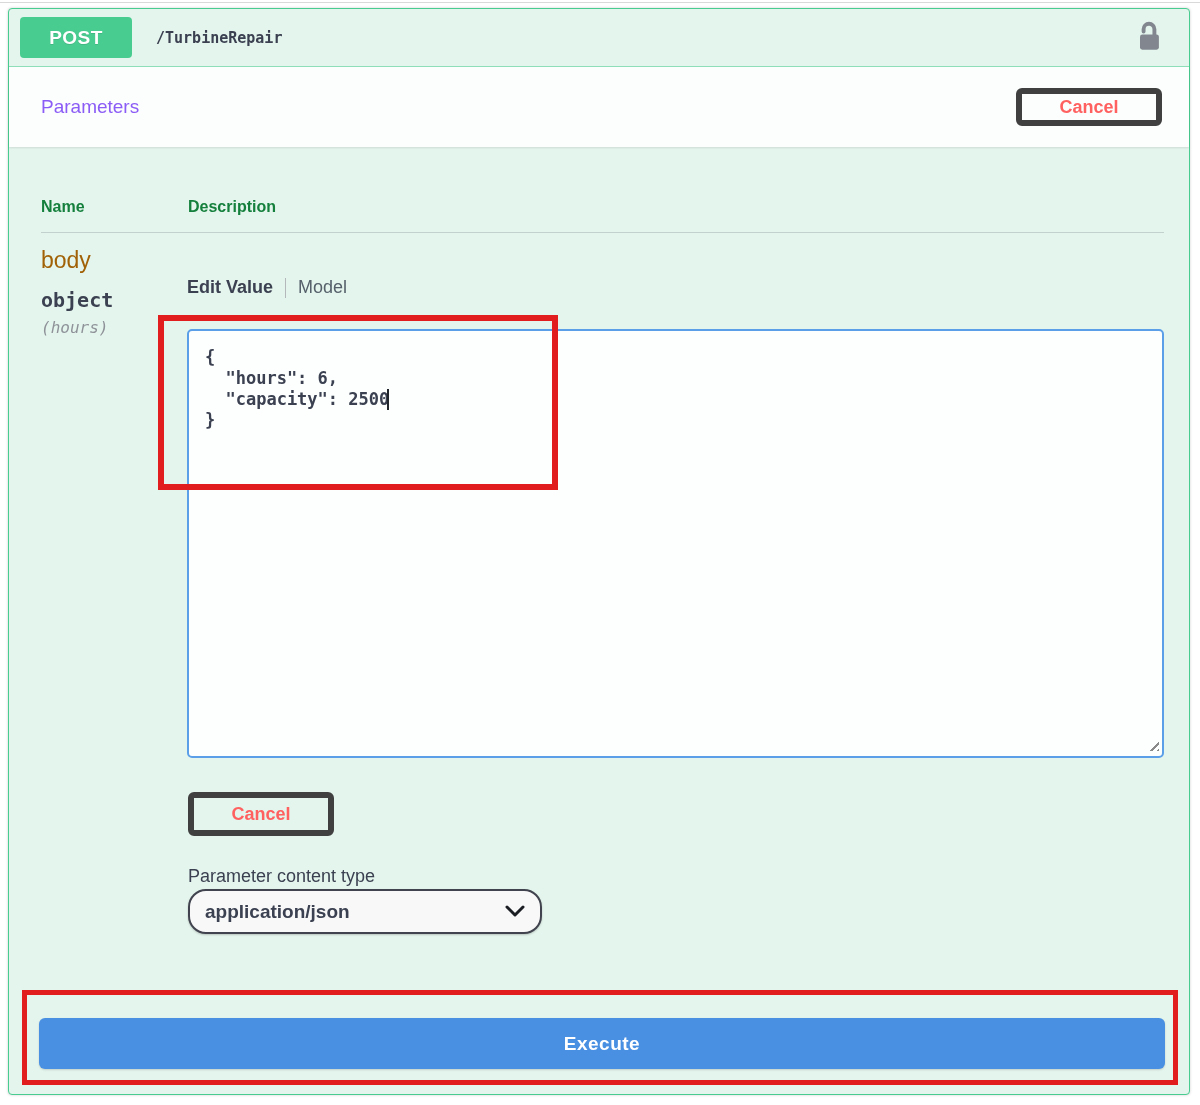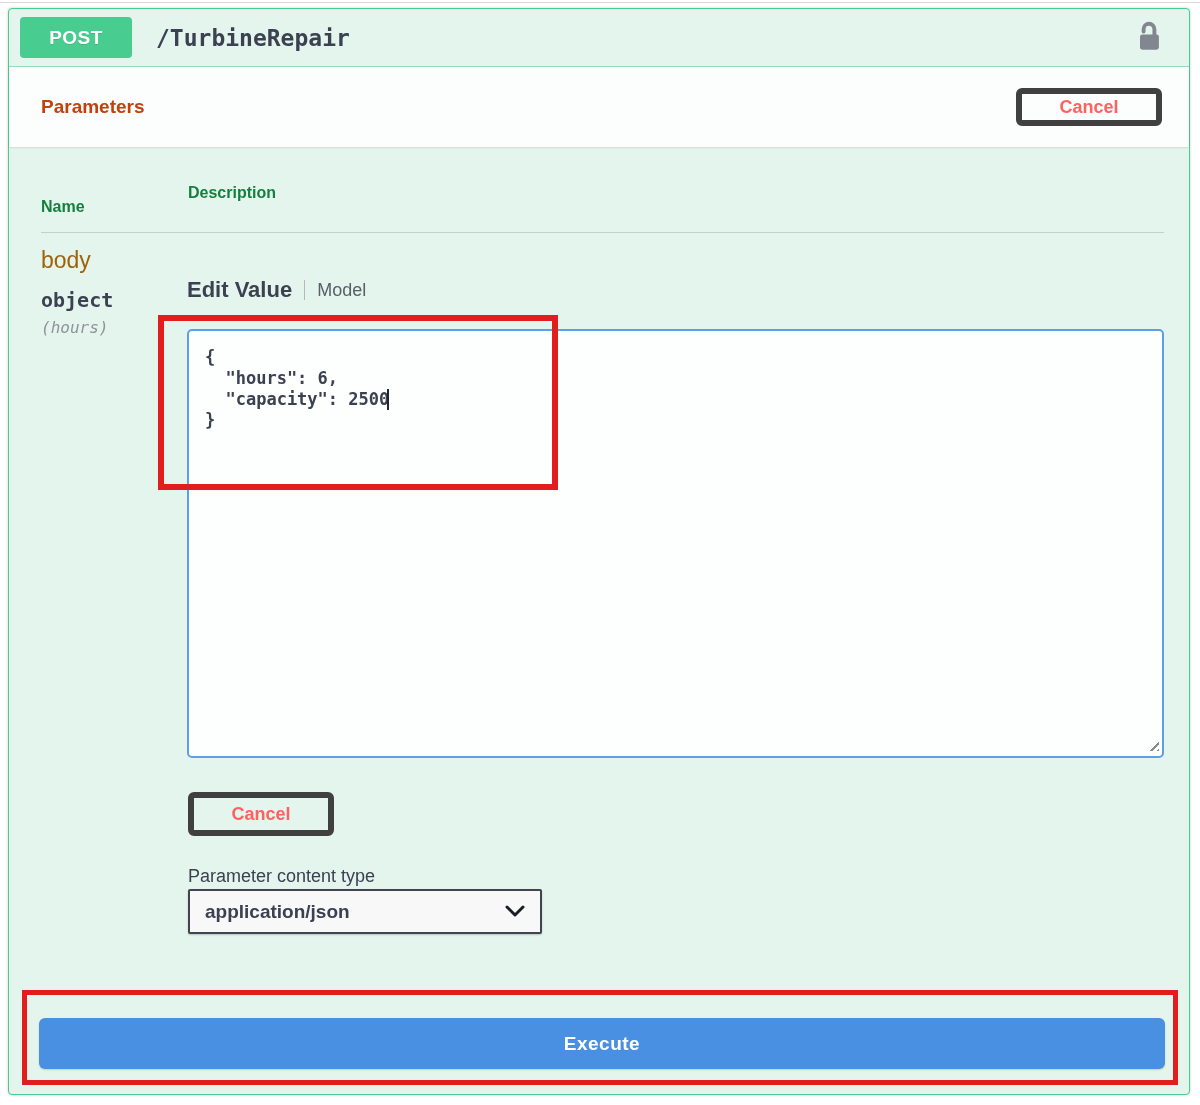--- a/index.html
+++ b/index.html
@@ -35,50 +35,50 @@
     background: #49cc90; color: #fff;
     font-size: 19px; font-weight: bold;
     border: none; border-radius: 4px;
     display: flex; align-items: center; justify-content: center;
     text-shadow: 0 1px 0 rgba(0,0,0,.1);
     letter-spacing: .5px;
   }
   .endpoint-path {
     margin-left: 24px;
     font-family: "DejaVu Sans Mono", monospace;
-    font-weight: bold; font-size: 23px; color: #3b4151;
+    font-weight: bold; font-size: 15px; color: #3b4151;
   }
   .lock-btn {
     margin-left: auto;
     background: transparent; border: none; cursor: pointer;
     width: 40px; height: 40px;
     display: flex; align-items: center; justify-content: center;
   }
   
   .section-header {
     position: absolute; top: 58px; left: 0; width: 100%; height: 80px;
     background: rgba(255,255,255,.88);
     box-shadow: 0 1px 2px rgba(0,0,0,.1);
     display: flex; align-items: center; justify-content: space-between;
     padding: 0 27px 0 32px;
   }
-  .section-title { font-size: 19px; font-weight: bold; color: #c2410c; }
+  .section-title { font-size: 19px; font-weight: normal; color: #8b5cf6; }
   .btn-cancel {
     border: 6px solid #404040; border-radius: 6px;
     color: #ff6060; background: transparent;
     font-family: "Liberation Sans", sans-serif;
     font-size: 18px; font-weight: bold;
     width: 146px; height: 38px; cursor: pointer;
   }
   
   .col-head {
     position: absolute; font-size: 16px; font-weight: bold; color: #15803d;
   }
   .name-head { left: 32px; top: 189px; }
-  .desc-head { left: 179px; top: 175px; text-align: right; }
+  .desc-head { left: 179px; top: 189px; text-align: right; }
   .table-divider {
     position: absolute; left: 32px; top: 223px; width: 1123px; height: 1px;
     background: rgba(59,65,81,.2);
   }
   .param-name { position: absolute; left: 32px; top: 238px; font-size: 23px; color: #a16207; }
   .param-type {
     position: absolute; left: 32px; top: 279px;
     font-family: "DejaVu Sans Mono", monospace;
     font-weight: bold; font-size: 20px; color: #3b4151;
   }
@@ -86,21 +86,21 @@
     position: absolute; left: 32px; top: 309px;
     font-family: "DejaVu Sans Mono", monospace;
     font-style: italic; font-size: 16px; color: #8f9399;
   }
   
   .tabs {
     position: absolute; left: 178px; top: 268px;
     display: flex; align-items: center; gap: 12px;
   }
   .tab { background: none; border: none; cursor: pointer; font-family: "Liberation Sans", sans-serif; }
-  .tab-active { font-size: 22px; font-weight: bold; color: #3b4151; }
+  .tab-active { font-size: 18px; font-weight: bold; color: #3b4151; }
   .tab-inactive { font-size: 18px; font-weight: normal; color: #55606a; }
   .tab-sep { width: 1px; height: 20px; background: #b5b8ba; }
   
   .textarea-wrap {
     position: absolute; left: 178px; top: 320px; width: 977px; height: 429px;
   }
   .body-textarea {
     width: 100%; height: 100%;
     background: #fdfffe;
     border: 2px solid #5b9fe8;
@@ -129,21 +129,21 @@
   }
   .content-type-label {
     position: absolute; left: 179px; top: 857px;
     font-size: 18px; font-weight: normal; color: #3b4151;
   }
   .select-wrap { position: absolute; left: 179px; top: 880px; width: 354px; height: 45px; }
   .content-type-select {
     width: 100%; height: 100%;
     -webkit-appearance: none; appearance: none;
     background: #f8f8f8;
-    border: 2px solid #41444e; border-radius: 2px;
+    border: 2px solid #41444e; border-radius: 18px;
     font-family: "Liberation Sans", sans-serif;
     font-size: 19px; font-weight: bold; color: #3b4151;
     padding: 0 44px 0 15px;
     cursor: pointer; outline: none;
     box-shadow: 0 1px 2px rgba(0,0,0,.2);
   }
   .select-chevron {
     position: absolute; right: 16px; top: 13px; width: 22px; height: 18px;
     pointer-events: none; display: flex; align-items: center;
   }

